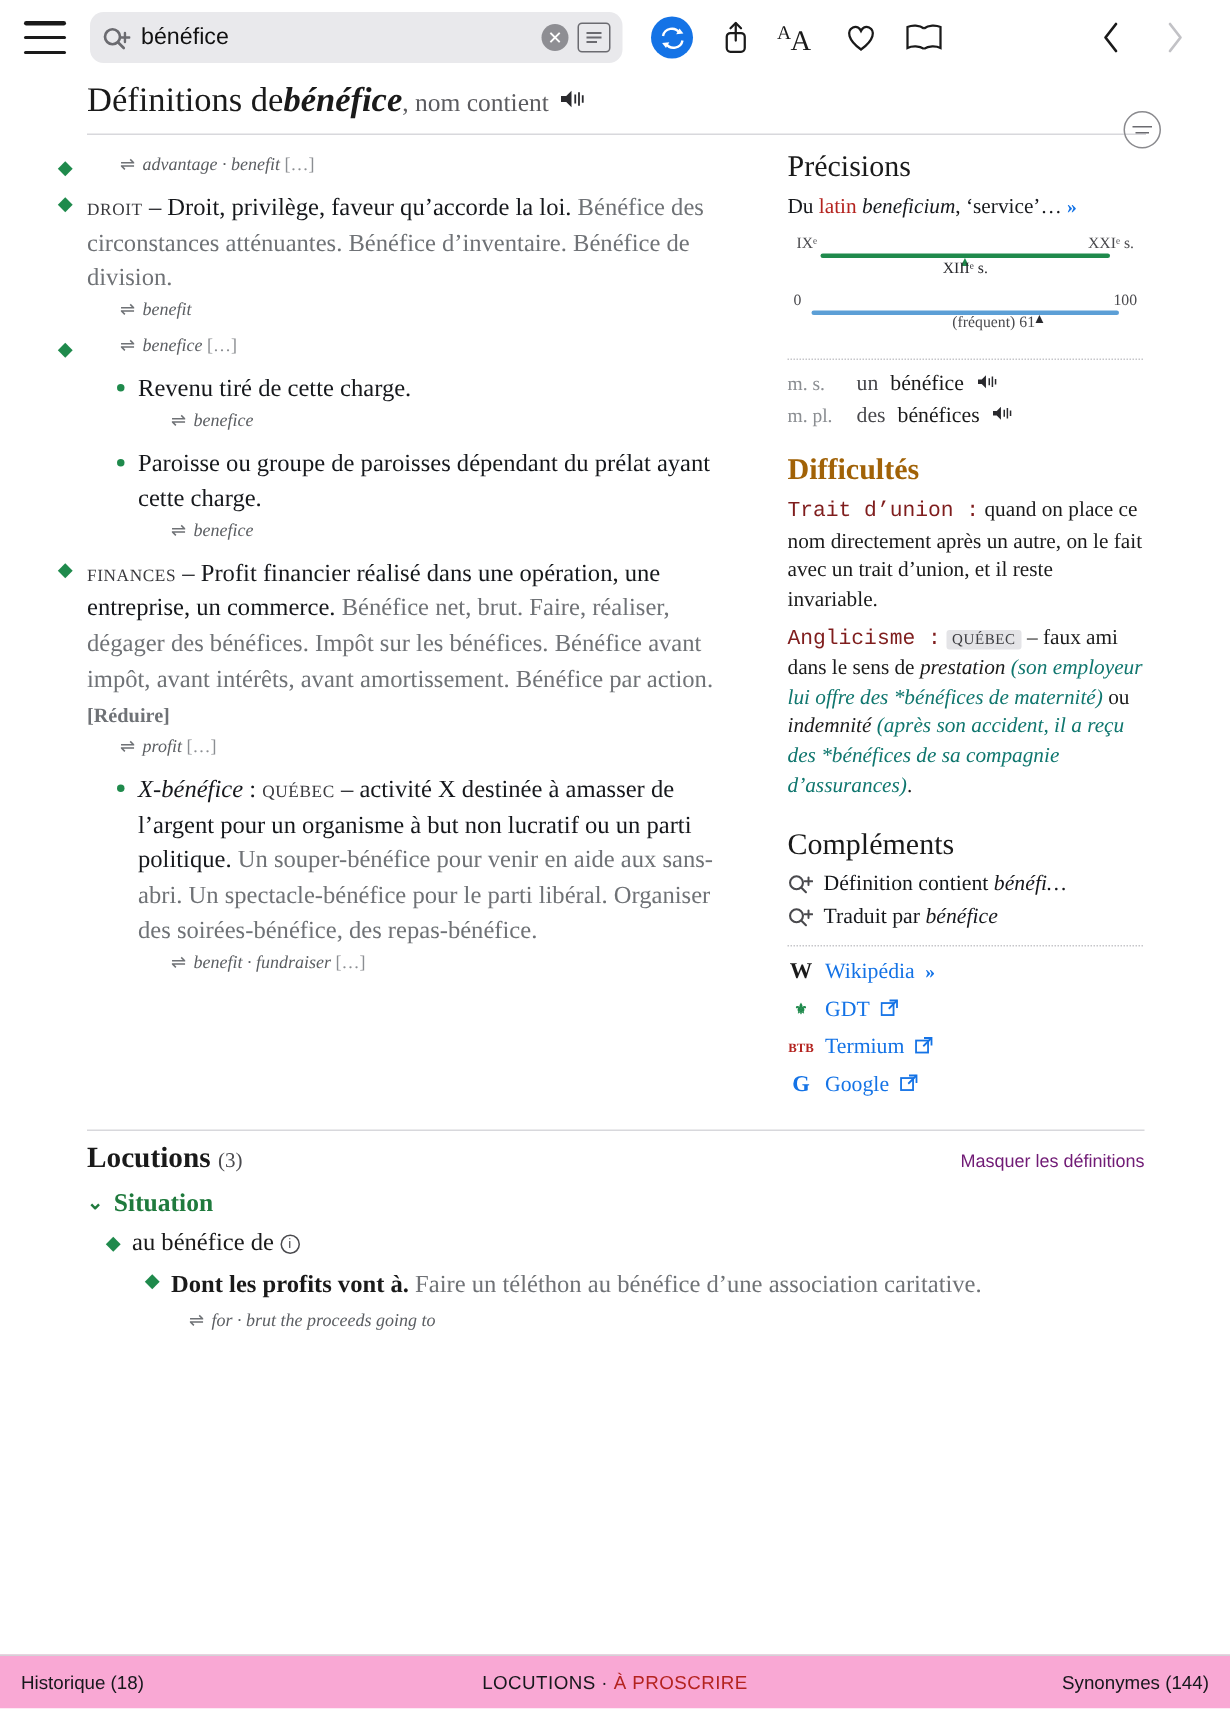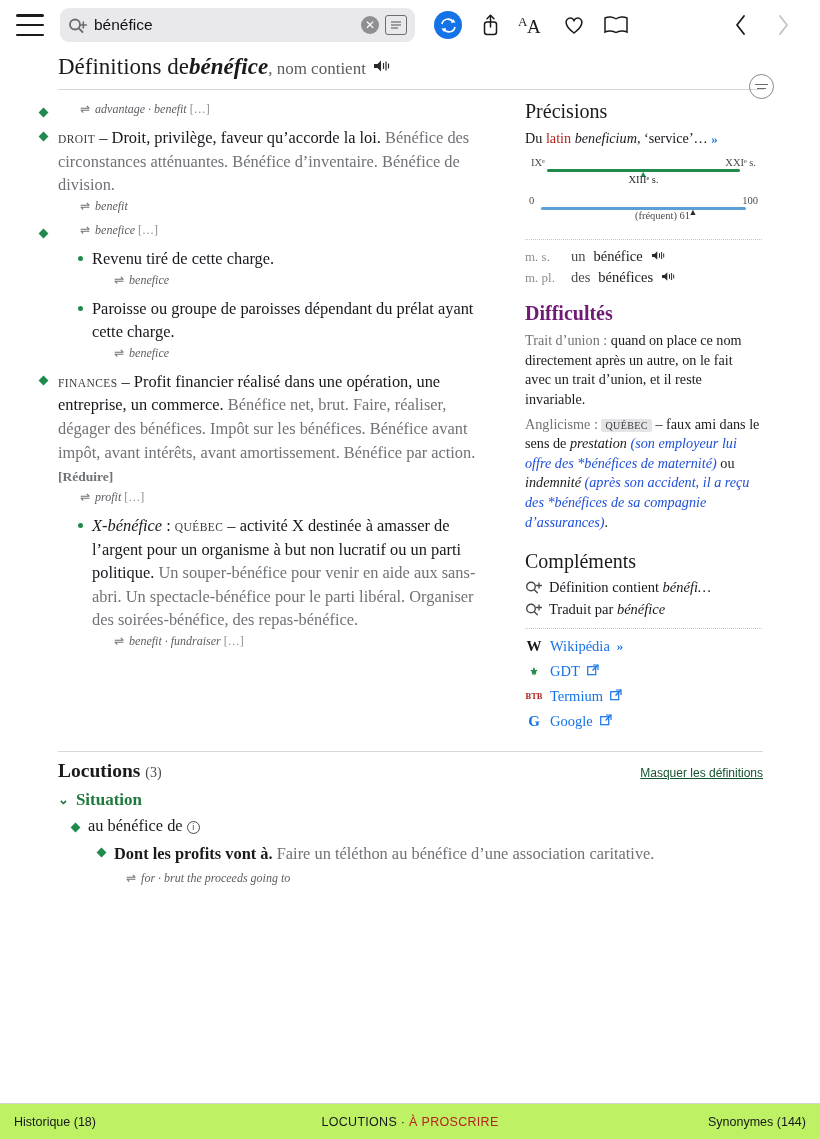--- a/index.html
+++ b/index.html
@@ -161,22 +161,21 @@
     display: flex;
     align-items: baseline;
     width: 705px;
   }
   .loc-title { font-size: 19.5px; font-weight: bold; }
   .loc-count { font-size: 14px; color: #4a4a4e; margin-left: 5px; }
   .loc-hide {
     margin-left: auto;
     font-family: "Liberation Sans", sans-serif;
     font-size: 12px;
-    color: #14532d;
-    text-decoration: underline;
+    color: #701a75;
   }
   .loc-group { margin: 8px 0 0 58px; }
   .loc-group-title {
     color: #1f7a3d;
     font-size: 17px;
     font-weight: bold;
     display: flex; align-items: center; gap: 7px;
   }
   .chev { color: #1f7a3d; font-size: 13px; }
   .loc-item { margin: 6px 0 0 30px; position: relative; }
@@ -189,21 +188,21 @@
     font-family: "Liberation Sans", sans-serif;
   }
   .loc-def { margin: 6px 0 0 26px; position: relative; font-size: 16.4px; line-height:1.44; }
 
   
   .rp-title {
     font-size: 20px;
     color: #1a1a1a;
     margin: 0 0 6px 0;
   }
-  .rp-title.red { color: #701a75; font-weight: bold; font-size: 20px; }
+  .rp-title.red { color: #a16207; font-weight: bold; font-size: 20px; }
   .etym {
     font-size: 14.2px;
     line-height: 1.35;
     color: #16181c;
   }
   .etym .lat { color: #b4231f; }
   .etym i { font-style: italic; }
   .chev-dbl { color: #1473e6; font-weight: bold; font-size: 13px; }
 
   .timeline { margin: 9px 0 2px 0; position: relative; height: 34px; }
@@ -241,27 +240,27 @@
   .rp-divider { border-top: 1px dotted #c6c6ca; margin: 10px 0 8px 0; }
   .infl-row {
     display: flex; align-items: baseline; gap: 8px;
     font-size: 14.5px; margin-bottom: 4px;
   }
   .infl-tag { color: #8b8e92; font-size: 13px; width: 38px; }
   .infl-det { color: #4a4a4e; }
   .spk { font-size: 12px; color: #2a2a2e; }
 
   .diff-block { font-size: 14.2px; line-height: 1.38; }
-  .diff-label { color: #737373; }
+  .diff-label { color: #7f1d1d; font-family: Liberation Mono, monospace; }
   .qc-badge {
     font-size: 10px; letter-spacing: .4px; color: #3a3a3e;
     background: #e4e4e7; padding: 1px 4px; border-radius: 2px;
   }
   .diff-block i { font-style: italic; }
-  .diff-gray { color: #1d4ed8; text-align: center; }
+  .diff-gray { color: #0f766e; text-align: center; }
 
   .comp-item {
     display: flex; align-items: center; gap: 7px;
     font-size: 14.5px; margin-bottom: 5px; color: #16181c;
   }
   .comp-ico { color: #4a4a4e; display:flex; align-items:center; }
   .link-row {
     display:flex; align-items:center; gap: 7px;
     font-size: 14.5px; margin-bottom: 7px;
   }
@@ -270,21 +269,21 @@
   .badge-sq {
     width: 18px; height: 18px; display:flex; align-items:center; justify-content:center;
     font-size: 11px; font-weight: bold;
   }
 
   
   .bottombar {
     position: absolute; left: 0; bottom: 0;
     width: 820px; height: 36px;
     border-top: 1px solid #d3d3d7;
-    background: #bef264;
+    background: #f9a8d4;
     display: flex; align-items: center;
     padding: 0 14px;
     font-family: "Liberation Sans", sans-serif;
     font-size: 12.5px;
     color: #16181c;
   }
   .bb-left { width: 33%; }
   .bb-center { width: 34%; text-align: center; letter-spacing: .3px; }
   .bb-right { width: 33%; text-align: right; }
   .bb-red { color: #b4231f; }

